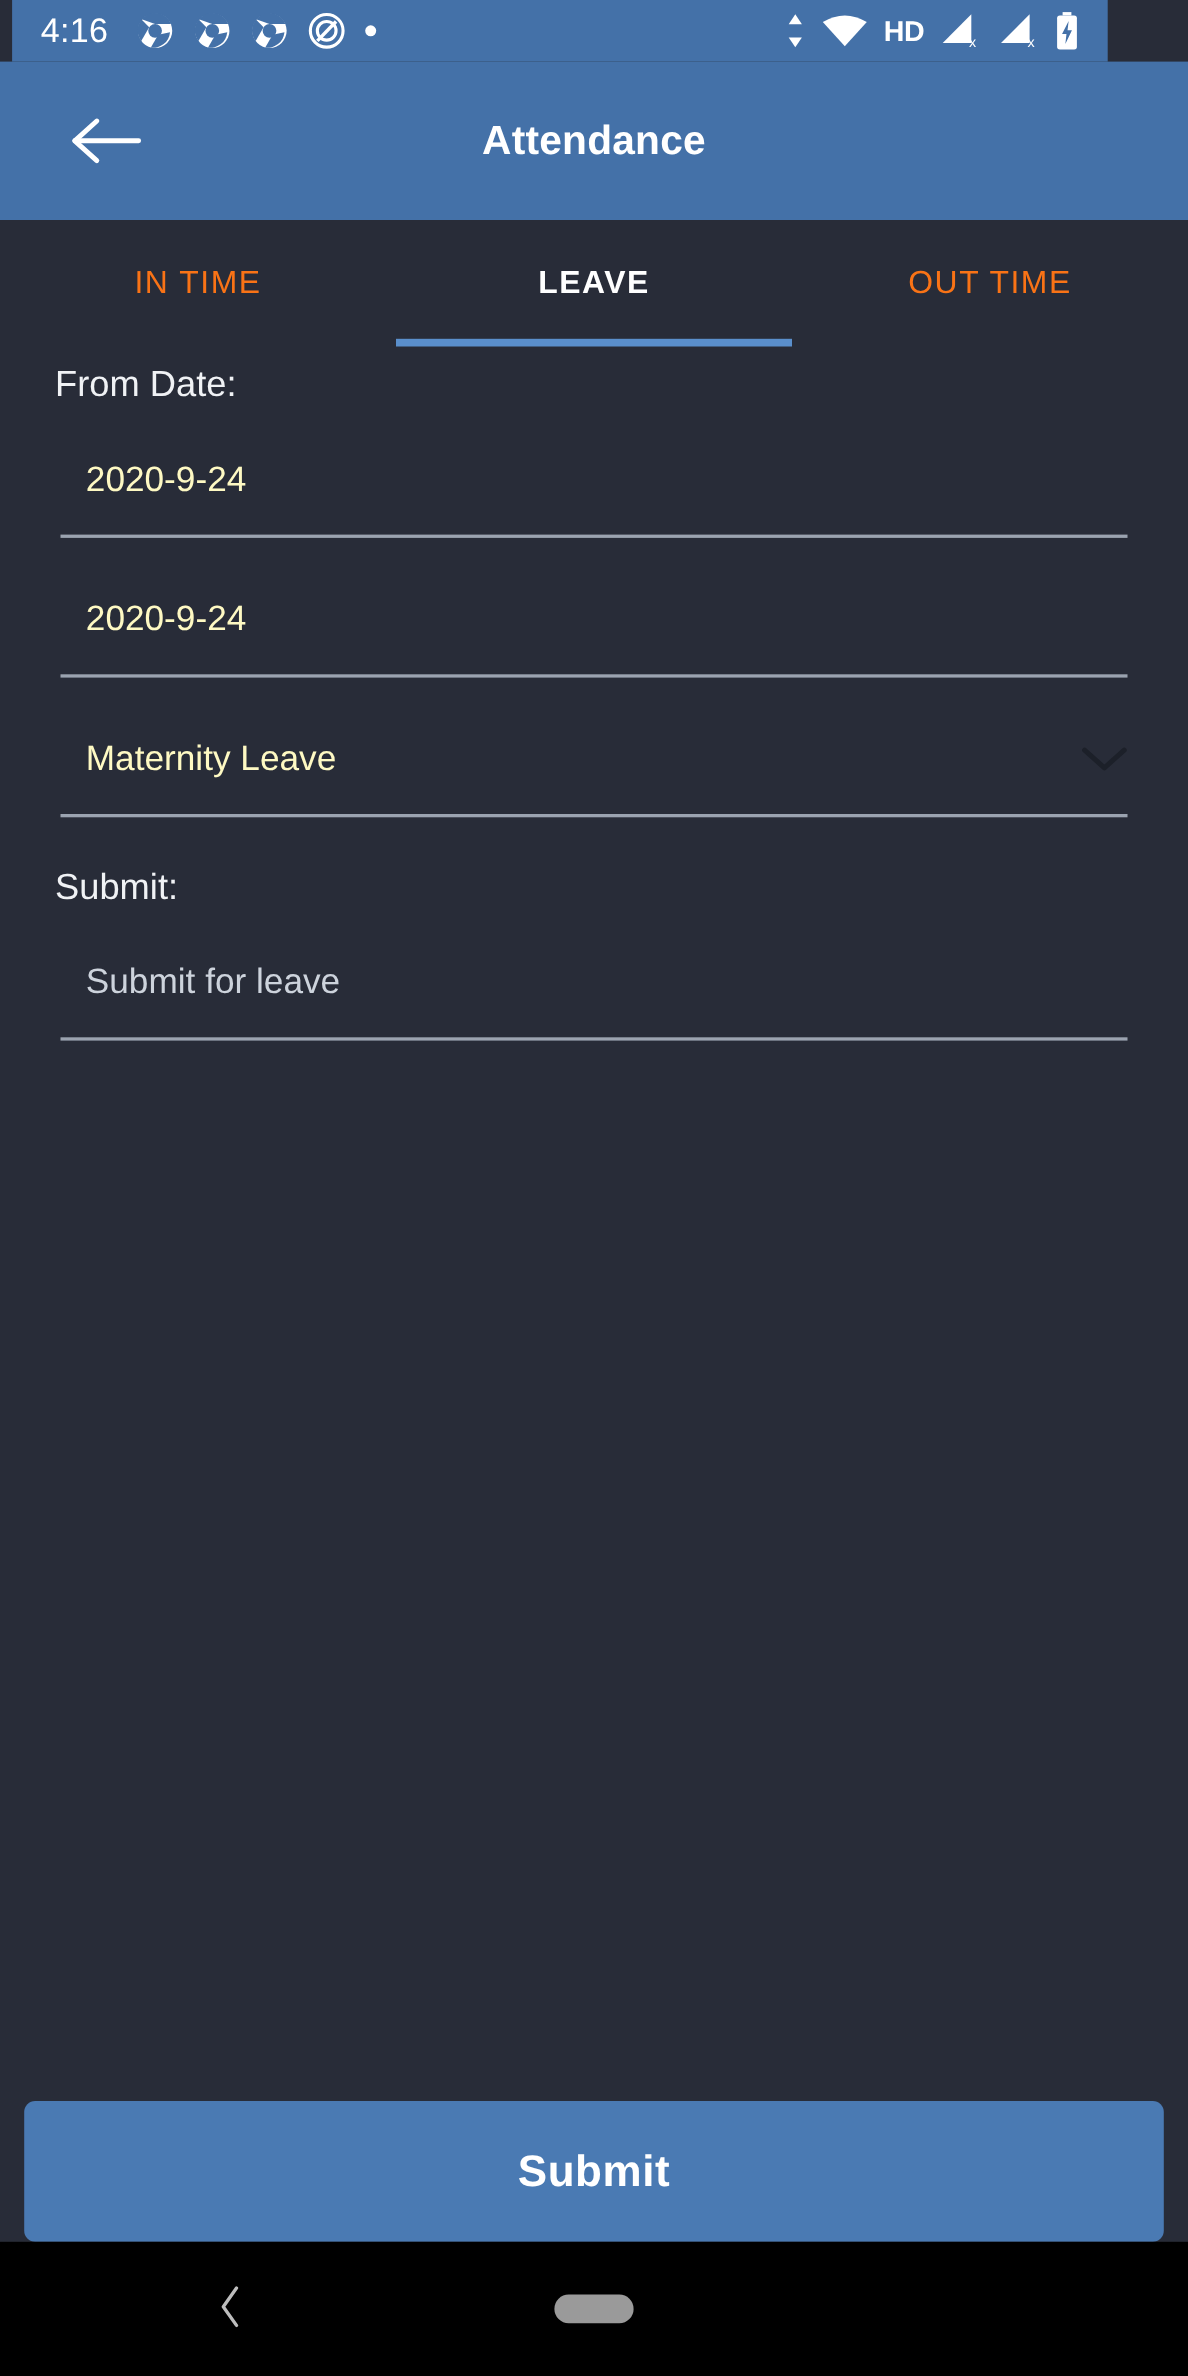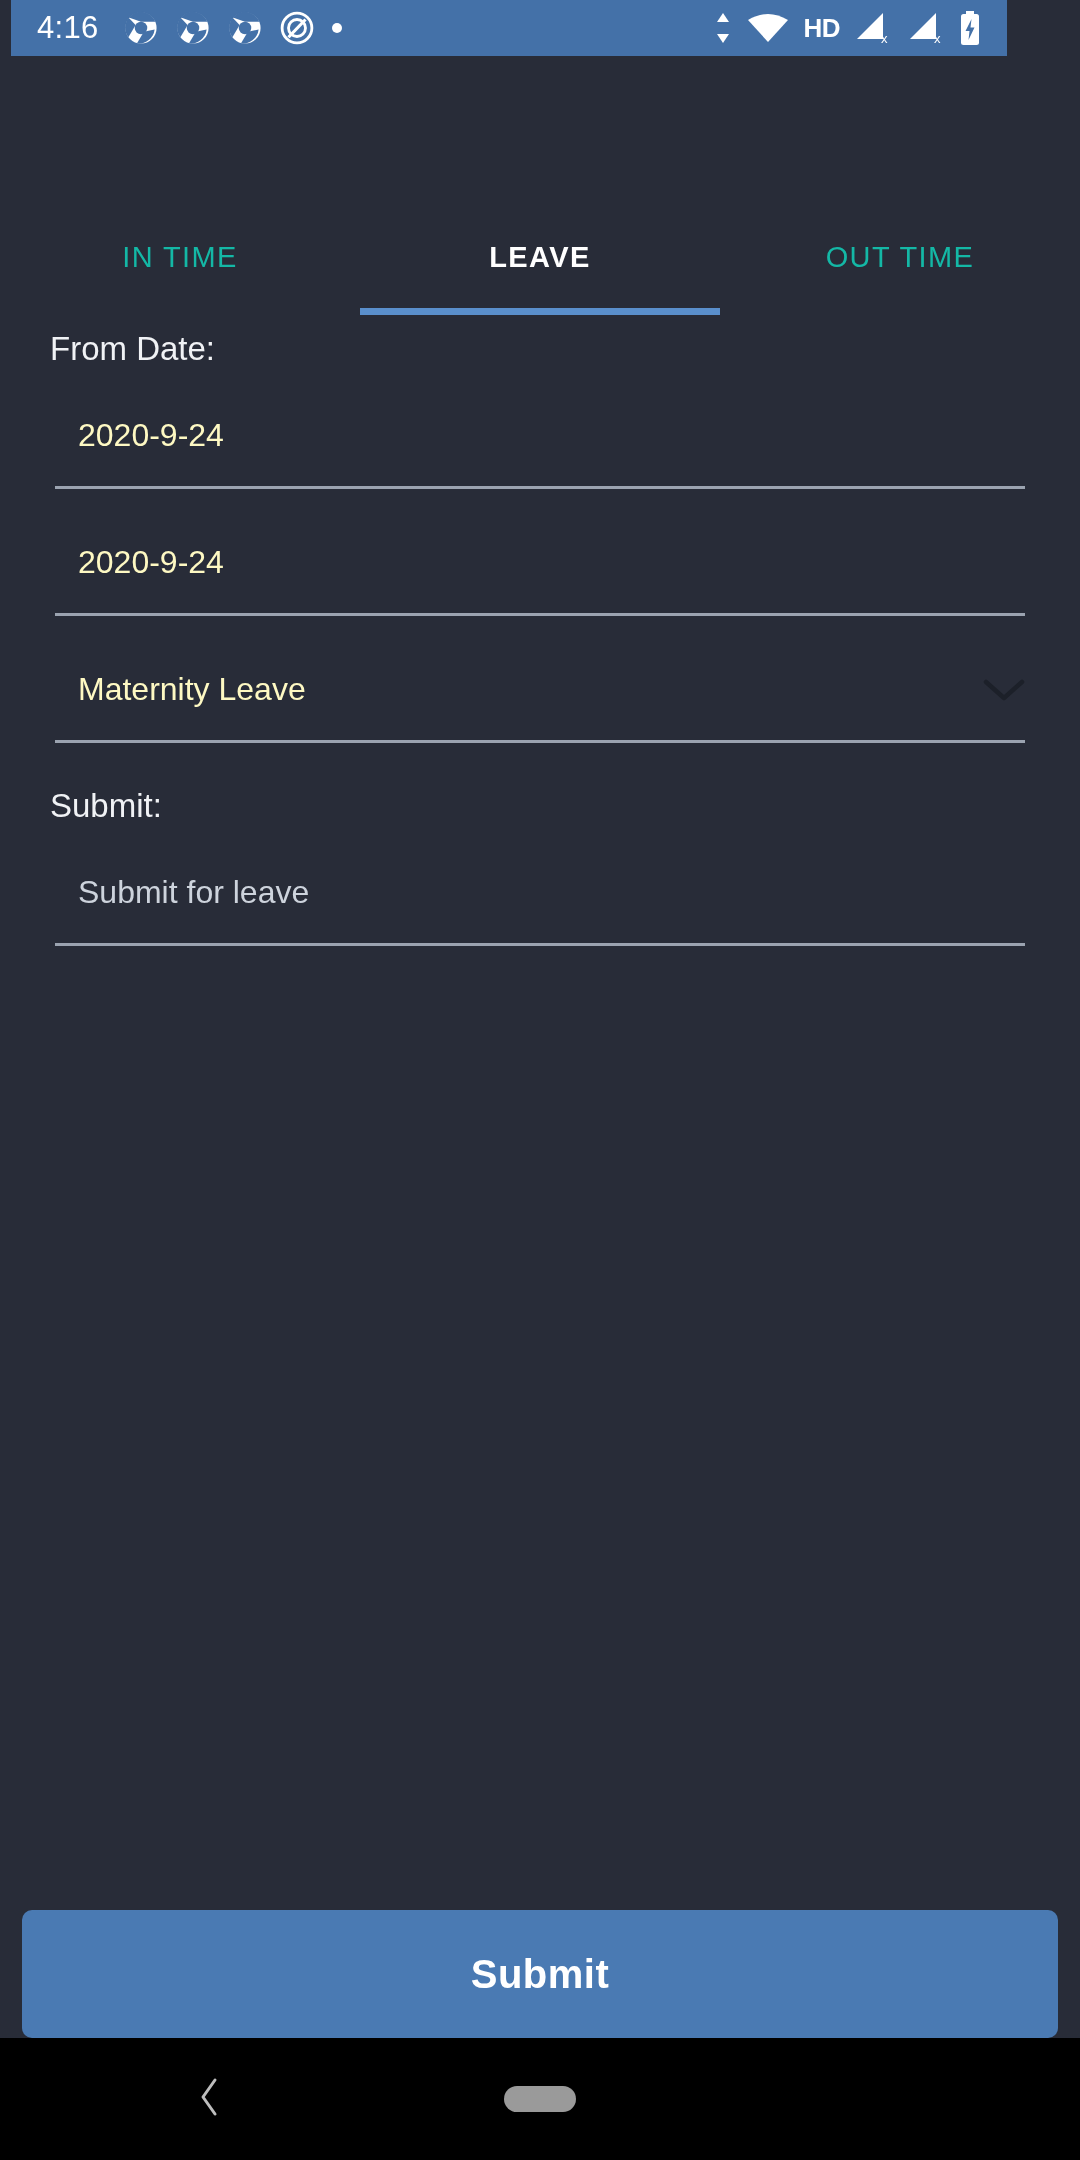--- a/index.html
+++ b/index.html
@@ -47,21 +47,21 @@
   .tabbar {
     position:absolute; top:200px; left:0; width:1080px; height:115px;
     background:#282c38;
     display:flex;
   }
   .tab {
     flex:1; position:relative;
     display:flex; align-items:center; justify-content:center;
     font-size:29px; letter-spacing:1.4px; font-weight:500;
   }
-  .tab.inactive { color:#14b8a6;text-align:center; }
+  .tab.inactive { color:#f97316;text-align:center; }
   .tab.active { color:#ffffff; font-weight:700; }
   .tab-indicator {
     position:absolute; bottom:0; left:0; width:100%; height:7px;
     background:#5a8fcc;
   }
 
   
   .form { position:absolute; top:330px; left:0; width:1080px; }
   .field { position:relative; }
   .field-label {
@@ -170,20 +170,29 @@
         <text x="28" y="32" font-size="13" fill="#fff" font-family="Liberation Sans, sans-serif">x</text>
       </svg>
       <svg width="22" height="36" viewBox="0 0 22 36">
         <rect x="7" y="1" width="8" height="3" fill="#fff"></rect>
         <rect x="2" y="4" width="18" height="31" rx="2.5" fill="#fff"></rect>
         <path d="M12.5 9 L6.5 21 H10.5 L9.5 30 L15.5 17.5 H11.5 Z" fill="#4471a8"></path>
       </svg>
     </div>
   </div>
 
+  <div class="appbar">
+    <div class="appbar-title">Attendance</div>
+    <div class="back-btn">
+      <svg width="66" height="46" viewBox="0 0 66 46">
+        <line x1="4" y1="23" x2="62" y2="23" stroke="#fff" stroke-width="4.5" stroke-linecap="round"></line>
+        <polyline points="24,5 4,23 24,41" fill="none" stroke="#fff" stroke-width="4.5" stroke-linecap="round" stroke-linejoin="round"></polyline>
+      </svg>
+    </div>
+  </div>
 
   <div class="tabbar">
     <div class="tab inactive">
       <span>IN TIME</span>
     </div>
     <div class="tab active">
       <span>LEAVE</span>
       <span class="tab-indicator"></span>
     </div>
     <div class="tab inactive">

